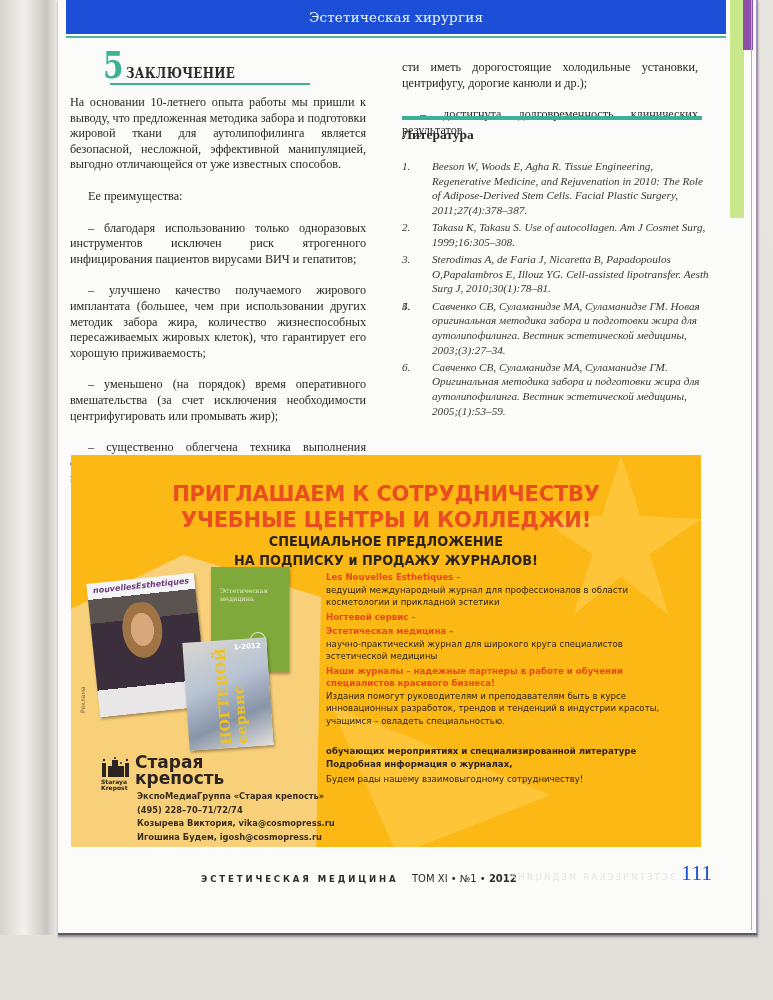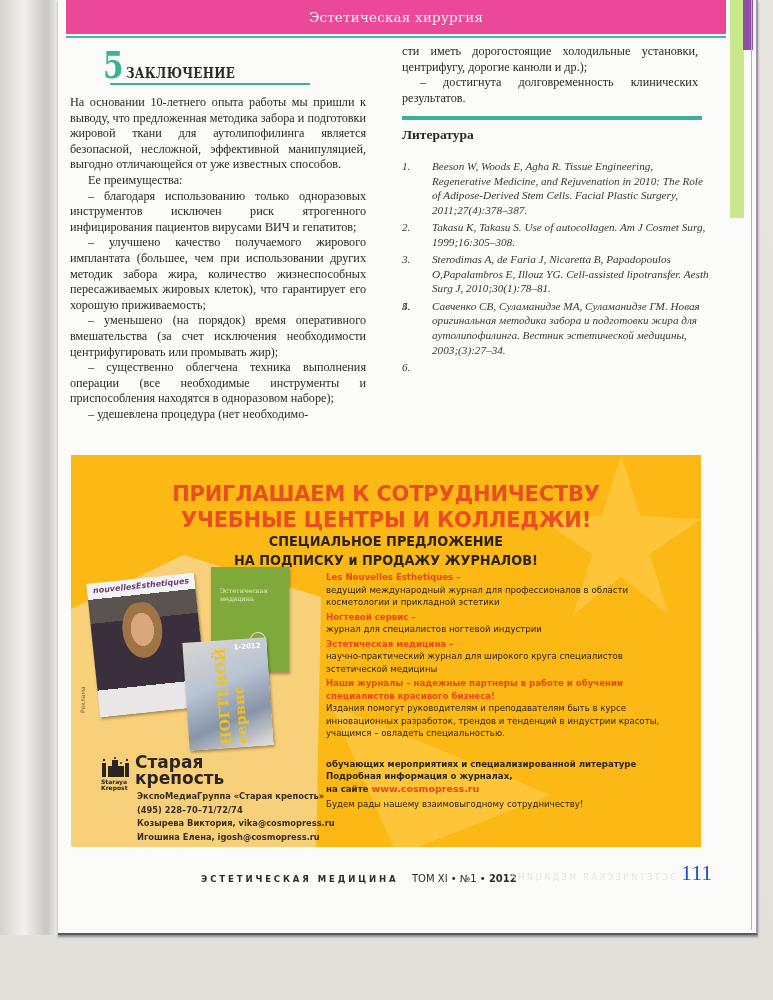--- a/index.html
+++ b/index.html
@@ -11,21 +11,21 @@
 
   .left-page-edge { position: absolute; left: 0; top: 0; width: 60px; height: 935px;
     background: linear-gradient(90deg, #d6d3cd 0%, #f2f0ec 40%, #c9c7c2 78%, #f7f6f3 100%); }
 
   .page { position: absolute; left: 58px; top: 0; width: 700px; height: 935px;
     background: #fbfbfa;
     border-right: 2px solid #a792b5; border-bottom: 2px solid #5d5666;
     box-shadow: 0 2px 2px rgba(60,50,70,0.5); }
 
   .header-bar { position: absolute; left: 8px; top: 0; width: 660px; height: 34px;
-    background: #ec4899; }
+    background: #1d4ed8; }
   .header-bar .title { position: absolute; left: 0; right: 0; top: 9px; text-align: center;
     font-family: "DejaVu Serif", serif; font-size: 13.5px; color: #eaf8f2; letter-spacing: 0.2px; }
   .header-rule { position: absolute; left: 8px; top: 36px; width: 660px; height: 2px; background: #4db89a; }
 
   .side-tab-green { position: absolute; left: 672px; top: 0; width: 14px; height: 218px;
     background: #c9e88c; }
   .side-tab-purple { position: absolute; left: 685px; top: 0; width: 10px; height: 50px;
     background: #8d4fa9; }
   .side-line { position: absolute; left: 693px; top: 0; width: 1px; height: 930px; background: #c9a2c7; }
 
@@ -33,21 +33,21 @@
   .col-left { left: 12px; top: 45px; width: 296px; }
   .col-right { left: 344px; top: 45px; width: 296px; }
 
   .sec-head { position: relative; height: 48px; }
   .sec-num { position: absolute; left: 33px; top: -2px; font-family: "DejaVu Serif", serif;
     font-size: 38px; font-weight: bold; color: #3cb193; line-height: 44px; transform: scaleX(0.78); transform-origin: left; }
   .sec-title { position: absolute; left: 56px; top: 20px; font-family: "DejaVu Serif", serif;
     font-size: 14px; font-weight: bold; color: #2d2a2a; letter-spacing: 0.3px; transform: scaleX(0.85); transform-origin: left; }
   .sec-rule { position: absolute; left: 40px; top: 38px; width: 200px; height: 2px; background: #3cb193; }
 
-  p.body { font-size: 12.2px; line-height: 15.6px; text-align: justify; margin-bottom: 0; }
+  p.body { font-size: 12.2px; line-height: 15.6px; text-align: justify; margin-bottom: 0; margin-top: 16px; }
   p.body.indent { text-indent: 18px; }
 
   .lit-rule { position: absolute; left: 344px; top: 116px; width: 300px; height: 4px; background: #3cb193; }
   .lit { position: absolute; left: 344px; top: 127px; width: 310px; }
   .lit-title { font-family: "Liberation Serif", serif; font-weight: bold; font-size: 13.5px; color: #2a2828; margin-bottom: 16px; }
   .lit ol { list-style: none; }
   .lit li { position: relative; padding-left: 30px; font-family: "Liberation Serif", serif; font-style: italic;
     font-size: 11.2px; line-height: 14.7px; color: #3a3838; margin-bottom: 2.4px; }
   .lit li .num { position: absolute; left: 0; top: 0; font-style: italic; }
 
@@ -129,21 +129,21 @@
 
   <div class="lit-rule"></div>
   <div class="lit">
     <div class="lit-title">Литература</div>
     <ol>
       <li><span class="num">1.</span><span>Beeson W, Woods E, Agha R. Tissue Engineering, Regenerative Medicine, and Rejuvenation in 2010: The Role of Adipose-Derived Stem Cells. Facial Plastic Surgery, 2011;27(4):378–387.</span></li>
       <li><span class="num">2.</span><span>Takasu K, Takasu S. Use of autocollagen. Am J Cosmet Surg, 1999;16:305–308.</span></li>
       <li><span class="num">3.</span><span>Sterodimas A, de Faria J, Nicaretta B, Papadopoulos O,Papalambros E, Illouz YG. Cell-assisted lipotransfer. Aesth Surg J, 2010;30(1):78–81.</span></li>
       <li><span class="num">4.</span></li>
       <li><span class="num">5.</span><span>Савченко СВ, Суламанидзе МА, Суламанидзе ГМ. Новая оригинальная методика забора и подготовки жира для аутолипофилинга. Вестник эстетической медицины, 2003;(3):27–34.</span></li>
-      <li><span class="num">6.</span></li>
+      <li><span class="num">6.</span><span>Савченко СВ, Суламанидзе МА, Суламанидзе ГМ. Оригинальная методика забора и подготовки жира для аутолипофилинга. Вестник эстетической медицины, 2005;(1):53–59.</span></li>
     </ol>
   </div>
 
   <div class="ad">
     <div class="glow" style="left:470px;top:0;width:160px;height:160px;clip-path:polygon(50% 0,62% 38%,100% 40%,68% 62%,80% 100%,50% 76%,20% 100%,32% 62%,0 40%,38% 38%);"></div>
     <div class="glow" style="left:260px;top:250px;width:220px;height:150px;clip-path:polygon(0 0,100% 60%,30% 100%);"></div>
     <div class="ad-cream"></div>
 
     <div class="ad-head1">
       <div>ПРИГЛАШАЕМ К СОТРУДНИЧЕСТВУ</div>
@@ -188,47 +188,42 @@
       <div class="brand-name">
         <div>Старая</div>
         <div>крепость</div>
       </div>
     </div>
 
     <div class="ad-contacts">
       <div>ЭкспоМедиаГруппа «Старая крепость»</div>
       <div>(495) 228–70–71/72/74</div>
       <div>Козырева Виктория, vika@cosmopress.ru</div>
-      <div>Игошина Елена, igosh@cosmopress.ru</div>
+      <div>Игошина Будем, igosh@cosmopress.ru</div>
     </div>
 
     <div class="ad-text">
       <div class="blk">
         <div class="o">Les Nouvelles Esthetiques –</div>
         <div>ведущий международный журнал для профессионалов в области косметологии и прикладной эстетики</div>
       </div>
       <div class="blk">
         <div class="o">Ногтевой сервис –</div>
-        <div>журнал для специалистов ногтевой индустрии</div>
       </div>
       <div class="blk">
         <div class="o">Эстетическая медицина –</div>
         <div>научно-практический журнал для широкого круга специалистов эстетической медицины</div>
       </div>
       <div class="blk">
         <div class="o">Наши журналы – надежные партнеры в работе и обучении специалистов красивого бизнеса!</div>
         <div>Издания помогут руководителям и преподавателям быть в курсе инновационных разработок, трендов и тенденций в индустрии красоты, учащимся – овладеть специальностью.</div>
       </div>
       <div style="height:16px"></div>
       <div class="bold">обучающих мероприятиях и специализированной литературе</div>
       <div class="bold">Подробная информация о журналах,</div>
-      <div class="bold">
-        <span>на сайте</span>
-        <span class="url">www.cosmopress.ru</span>
-      </div>
       <div style="margin-top:3px">Будем рады нашему взаимовыгодному сотрудничеству!</div>
     </div>
   </div>
 
   <div class="footer">
     <span class="mag-name">ЭСТЕТИЧЕСКАЯ МЕДИЦИНА</span>
     <span class="issue">
       <span>ТОМ XI</span> •
       <span>№1</span> •
       <b>2012</b>

